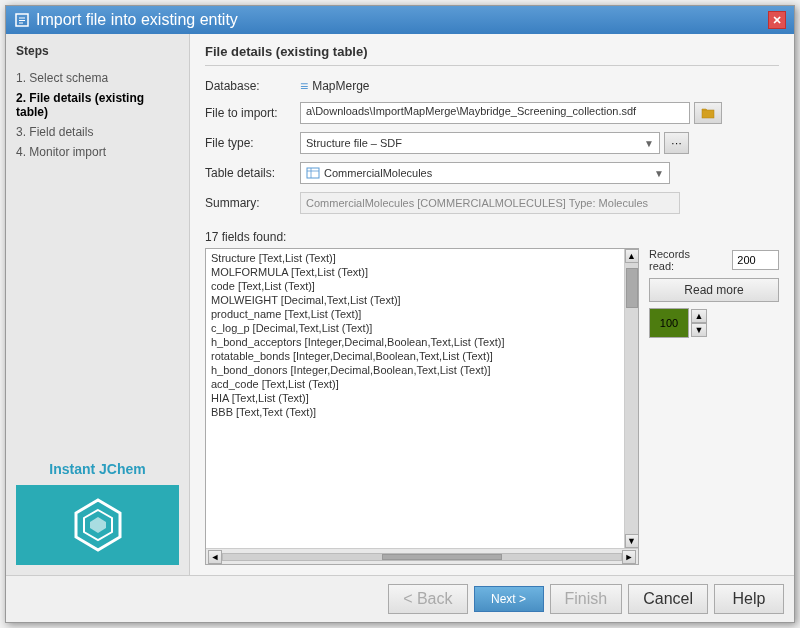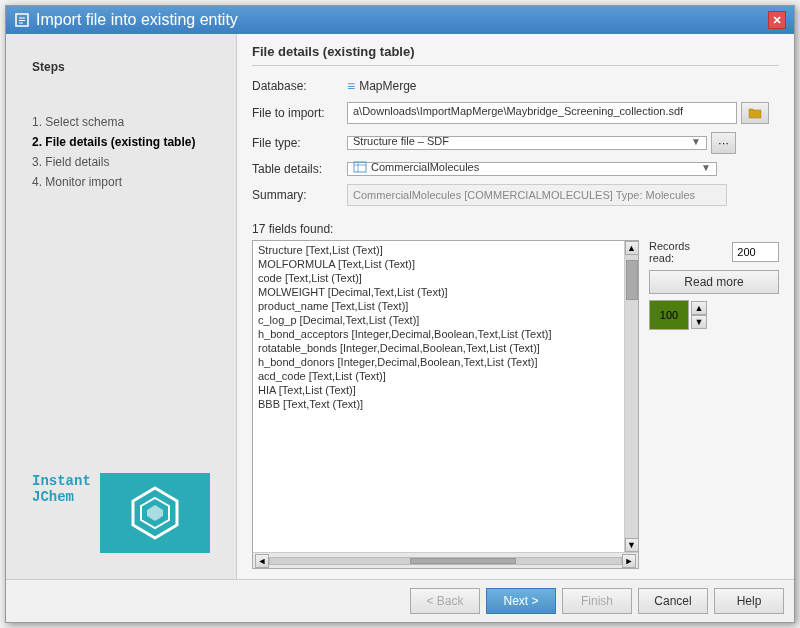--- a/index.html
+++ b/index.html
@@ -58,28 +58,27 @@
       cursor: pointer;
       font-size: 11px;
       font-weight: bold;
     }
     .content-area {
       display: flex;
       flex: 1;
       overflow: hidden;
     }
     .sidebar {
-      width: 231px;
+      width: 184px;
       background: #e8e8e8;
       border-right: 1px solid #ccc;
-      padding: 26px;
+      padding: 10px;
       flex-shrink: 0;
       display: flex;
       flex-direction: column;
-      gap: 28px;
     }
     .sidebar-title {
       font-weight: bold;
       font-size: 12px;
       margin-bottom: 10px;
       color: #333;
     }
     .steps-list {
       list-style: none;
       padding: 0;
@@ -92,22 +91,22 @@
     .steps-list li.active {
       font-weight: bold;
       color: #000;
     }
     .steps-list li.inactive {
       color: #555;
     }
     .sidebar-logo-area {
       margin-top: auto;
       display: flex;
-      flex-direction: row;
-      font-family: Liberation Mono, monospace;
+      flex-direction: column;
+      align-items: center;
     }
     .instant-jchem-label {
       color: #2a9dbf;
       font-size: 14px;
       font-weight: bold;
       margin-bottom: 8px;
     }
     .logo-box {
       background: #2aabb5;
       width: 100%;
@@ -188,23 +187,23 @@
       gap: 4px;
       flex: 1;
     }
     .combo-box {
       background: #fff;
       border: 1px solid #aaa;
       padding: 2px 5px;
       font-size: 11px;
       color: #333;
       width: 360px;
-      height: 14px;
-      display: flex;
-      align-items: flex-end;
+      height: 22px;
+      display: flex;
+      align-items: center;
       justify-content: space-between;
       cursor: pointer;
     }
     .combo-arrow {
       color: #666;
       font-size: 10px;
     }
     .dots-btn {
       background: linear-gradient(to bottom, #f0f0f0, #d8d8d8);
       border: 1px solid #aaa;
@@ -374,21 +373,21 @@
       gap: 6px;
       align-items: center;
       background: #f0f0f0;
       flex-shrink: 0;
     }
     .nav-btn {
       background: linear-gradient(to bottom, #f5f5f5, #e0e0e0);
       border: 1px solid #aaa;
       padding: 5px 14px;
       cursor: pointer;
-      font-size: 12px;
+      font-size: 16px;
       color: #333;
       min-width: 70px;
       text-align: center;
     }
     .nav-btn:disabled, .nav-btn.disabled {
       color: #aaa;
     }
     .next-btn {
       background: linear-gradient(to bottom, #6db3e0, #4a90c4);
       border: 1px solid #3a7ab5;

